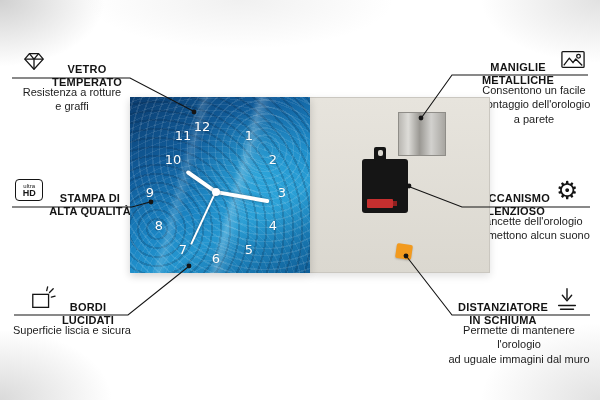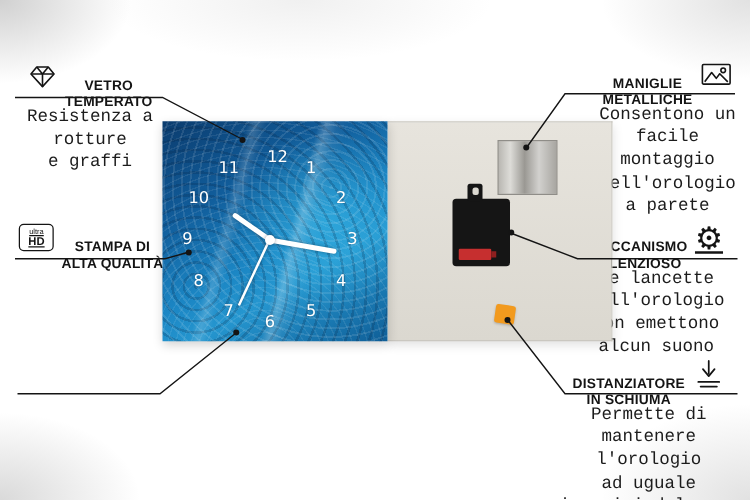--- a/index.html
+++ b/index.html
@@ -11,22 +11,22 @@
       radial-gradient(170px 90px at 100% 0%, rgba(120,120,120,.22), transparent 70%),
       radial-gradient(160px 100px at 0% 100%, rgba(110,110,110,.26), transparent 70%),
       radial-gradient(170px 110px at 100% 100%, rgba(120,120,120,.22), transparent 70%),
       radial-gradient(220px 70px at 40% 0%, rgba(150,150,150,.14), transparent 70%),
       #ffffff;
   }
   
   .callout{position:absolute;text-align:center;}
   .head{display:flex;align-items:center;justify-content:center;gap:6px;height:30px;}
   .title{font-weight:bold;font-size:11px;line-height:1.18;letter-spacing:.2px;white-space:pre-line;margin-top:30px;}
-  .desc{font-size:14px;line-height:1.3;color:#1c1c1c;white-space:pre-line;margin-top:9px;font-family:Liberation Mono, monospace;}
-  .icon{flex:0 0 auto;display:flex;align-items:center;justify-content:center;text-decoration:underline;}
+  .desc{font-size:11px;line-height:1.3;color:#1c1c1c;white-space:pre-line;margin-top:9px;}
+  .icon{flex:0 0 auto;display:flex;align-items:center;justify-content:center;}
   .icon svg{display:block;}
   .gear-glyph{font-size:25px;line-height:1;font-family:"DejaVu Sans",sans-serif;}
   .uhd{width:26px;height:20px;border:1.5px solid #141414;border-radius:4px;
        display:flex;flex-direction:column;align-items:center;justify-content:center;line-height:1;}
   .uhd-top{font-size:6px;}
   .uhd-bottom{font-size:9px;font-weight:bold;}
   #c-vetro{left:6px;top:46px;width:132px;}
   #c-stampa{left:6px;top:175px;width:134px;}
   #c-bordi{left:8px;top:284px;width:128px;}
   #c-maniglie{left:464px;top:44px;width:140px;}
@@ -46,23 +46,23 @@
     background:
       repeating-radial-gradient(circle at 75% 30%, rgba(255,255,255,.10) 0 1.5px, transparent 1.5px 7px),
       repeating-radial-gradient(circle at 15% 75%, rgba(3,30,60,.20) 0 2px, transparent 2px 9px),
       repeating-radial-gradient(circle at 45% 110%, rgba(255,255,255,.08) 0 1px, transparent 1px 6px);}
   .glass{position:absolute;inset:0;
     background:
       linear-gradient(105deg, transparent 30%, rgba(255,255,255,.16) 33%, transparent 37%),
       linear-gradient(105deg, transparent 55%, rgba(255,255,255,.22) 58%, rgba(255,255,255,.05) 62%, transparent 66%);}
   .cnum{position:absolute;color:#fff;font-size:13px;transform:translate(-50%,-50%);
         font-family:"DejaVu Sans",sans-serif;text-shadow:0 0 2px rgba(0,20,40,.35);}
-  .n12{left:92px;top:29px}.n1{left:119px;top:38px}.n2{left:143px;top:62px}.n3{left:152px;top:95px}
+  .n12{left:72px;top:29px}.n1{left:119px;top:38px}.n2{left:143px;top:62px}.n3{left:152px;top:95px}
   .n4{left:143px;top:128px}.n5{left:119px;top:152px}.n6{left:86px;top:161px}.n7{left:53px;top:152px}
-  .n8{left:29px;top:128px}.n9{left:20px;top:95px}.n10{left:29px;top:62px}.n11{left:53px;top:38px}
+  .n8{left:29px;top:128px}.n9{left:20px;top:95px}.n10{left:43px;top:62px}.n11{left:53px;top:38px}
   .hand{position:absolute;background:#fff;border-radius:3px;transform-origin:50% 100%;
         box-shadow:0 0 3px rgba(0,20,40,.4);}
   #hour-hand{left:84px;top:59px;width:4px;height:36px;transform:rotate(-55deg);}
   #minute-hand{left:84px;top:41px;width:4px;height:54px;transform:rotate(100deg);}
   #second-hand{left:85px;top:37px;width:1.5px;height:58px;transform:rotate(205deg);}
   #hand-cap{position:absolute;left:82px;top:91px;width:8px;height:8px;border-radius:50%;background:#fff;
             box-shadow:0 0 3px rgba(0,20,40,.4);}
   
   #clock-back{
     position:absolute;left:310px;top:97px;width:180px;height:176px;z-index:1;
@@ -158,20 +158,33 @@
     <div class="head">
       <span class="icon uhd">
         <span class="uhd-top">ultra</span>
         <span class="uhd-bottom">HD</span>
       </span>
       <span class="title">STAMPA DI
 ALTA QUALITÀ</span>
     </div>
   </div>
 
+  <div class="callout" id="c-bordi">
+    <div class="head">
+      <span class="icon">
+        <svg width="26" height="26" viewBox="0 0 28 28" fill="none" stroke="#141414" stroke-width="1.4" stroke-linecap="round">
+          <rect x="3" y="9" width="17" height="14"></rect>
+          <path d="M21 7 L25 3 M23 12 L27 11 M18 5 L19 1"></path>
+        </svg>
+      </span>
+      <span class="title">BORDI
+LUCIDATI</span>
+    </div>
+    <div class="desc">Superficie liscia e sicura</div>
+  </div>
 
   <div class="callout" id="c-maniglie">
     <div class="head">
       <span class="title">MANIGLIE
 METALLICHE</span>
       <span class="icon">
         <svg width="26" height="24" viewBox="0 0 28 26" fill="none" stroke="#141414" stroke-width="1.4" stroke-linejoin="round">
           <rect x="2" y="5" width="24" height="17" rx="1"></rect>
           <circle cx="20" cy="10" r="2"></circle>
           <path d="M4 20 L10 12 L14 17 L17 13 L24 20"></path>

